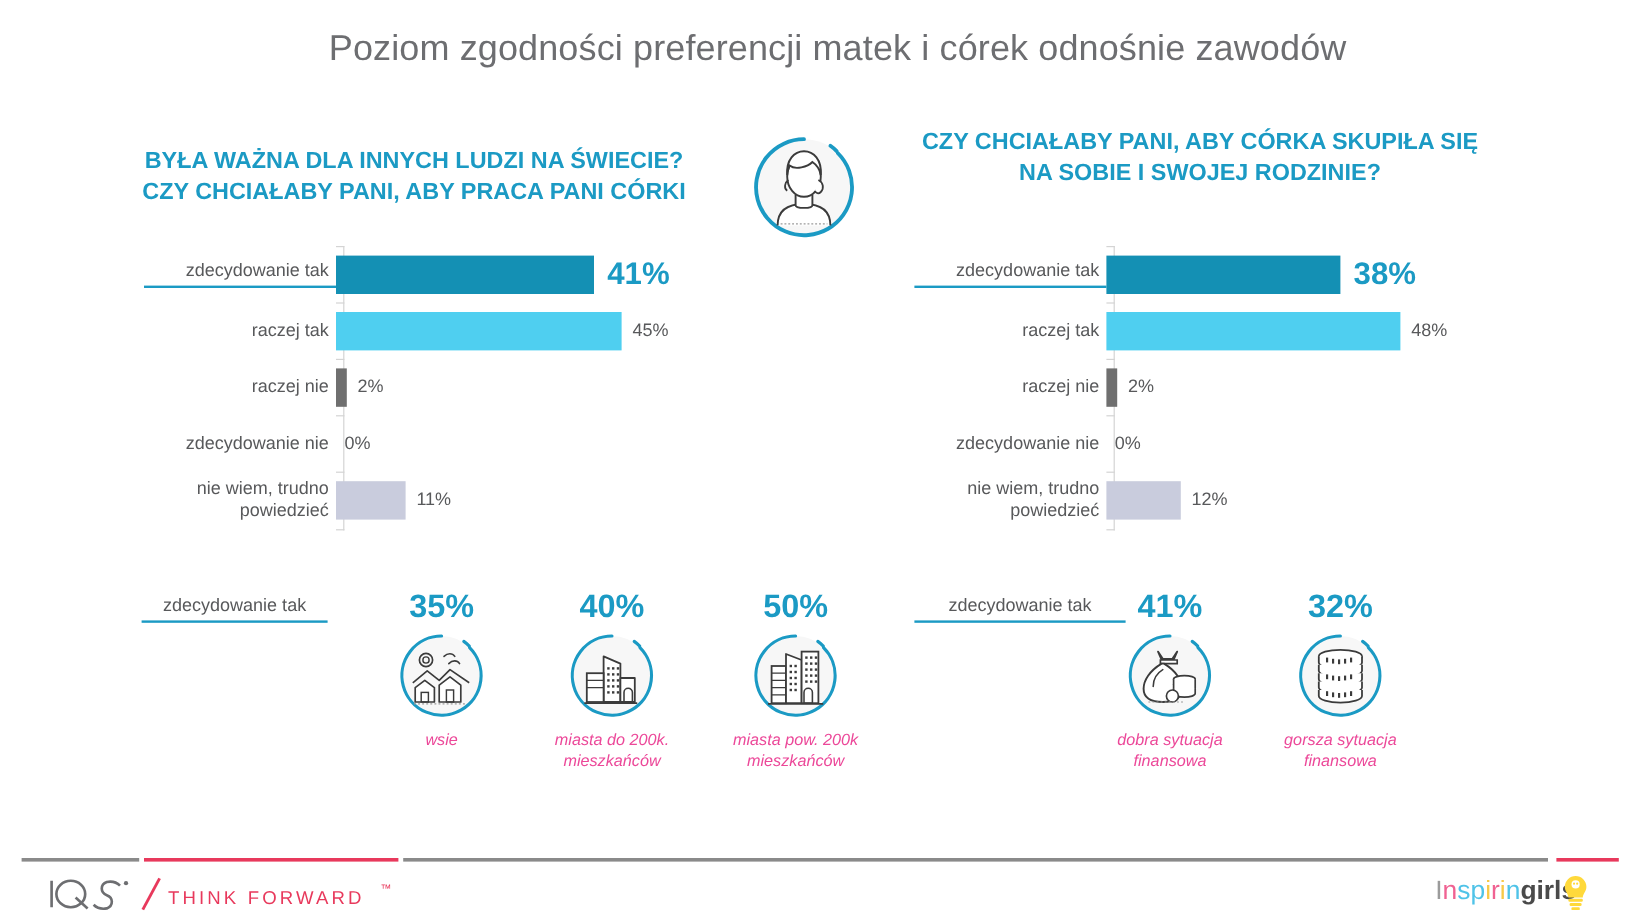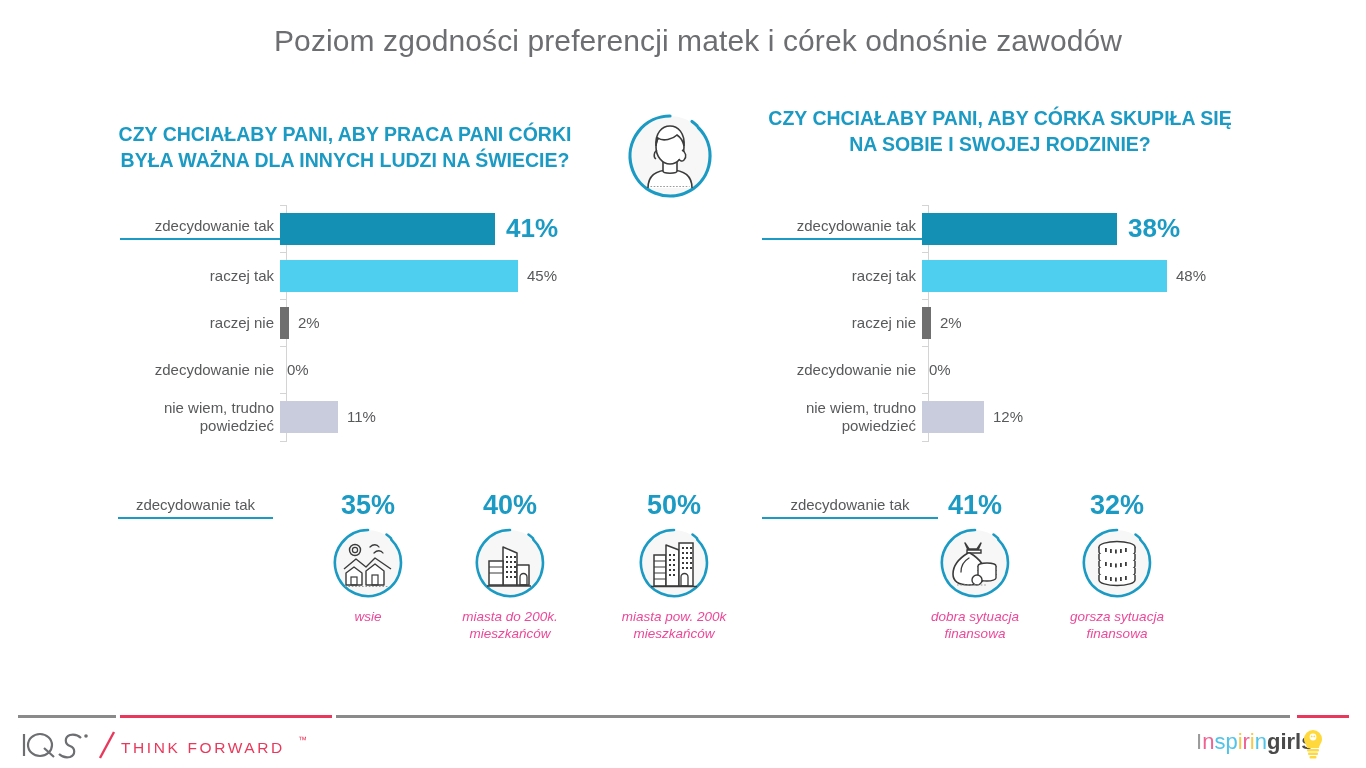--- a/index.html
+++ b/index.html
@@ -106,33 +106,33 @@
     margin-top:8px;font-size:13.5px;color:#ec4899;line-height:1.25;font-style:italic;
   }
 
   
   .footer-rule{position:absolute;top:715px;height:3px;}
   .fr-g1{left:18px;width:98px;background:#8a8a8a;}
   .fr-red{left:120px;width:212px;background:#e8395c;}
   .fr-g2{left:336px;width:954px;background:#8a8a8a;}
   .fr-red2{left:1297px;width:52px;background:#e8395c;}
 
-  .iqs-logo{position:absolute;left:20px;top:728px;height:30px;}
+  .iqs-logo{position:absolute;left:39px;top:728px;height:30px;}
   .ig-logo{position:absolute;left:1196px;top:722px;}
 </style>
 </head>
 <body>
 
 <div class="slide">
 
   <div class="page-title">Poziom zgodności preferencji matek i córek odnośnie zawodów</div>
 
   <div class="qhead" id="qhead-left">
+    <div>BYŁA WAŻNA DLA INNYCH LUDZI NA ŚWIECIE?</div>
     <div>CZY CHCIAŁABY PANI, ABY PRACA PANI CÓRKI</div>
-    <div>BYŁA WAŻNA DLA INNYCH LUDZI NA ŚWIECIE?</div>
   </div>
 
   <div class="qhead" id="qhead-right">
     <div>CZY CHCIAŁABY PANI, ABY CÓRKA SKUPIŁA SIĘ</div>
     <div>NA SOBIE I SWOJEJ RODZINIE?</div>
   </div>
 
   <div class="avatar-wrap">
     <svg width="92" height="92" viewBox="0 0 92 92">
       <circle cx="46" cy="46" r="40" fill="#f7f7f7"></circle>
@@ -314,21 +314,21 @@
           </g>
           <path d="M15 61 h44" stroke="#3b3b3b" stroke-width="1.4"></path>
         </svg>
       </div>
       <div class="cap">
         <span>miasta do 200k.</span><br>
         <span>mieszkańców</span>
       </div>
     </div>
 
-    <div class="stat" style="left:486px">
+    <div class="stat" style="left:475px">
       <div class="pct">50%</div>
       <div class="icon-circle">
         <svg width="76" height="76" viewBox="0 0 76 76">
           <circle cx="38" cy="38" r="33" fill="#f7f7f7"></circle>
           <path d="M38 5 a33 33 0 1 0 23.3 9.7" fill="none" stroke="#1b9ac4" stroke-width="2.6" stroke-linecap="round"></path>
           <path d="M56.5 9.5 a33 33 0 0 1 4.6 3.9" fill="none" stroke="#1b9ac4" stroke-width="2.6" stroke-linecap="round"></path>
           <rect x="18" y="30" width="12" height="31" fill="#fff" stroke="#3b3b3b" stroke-width="1.5"></rect>
           <path d="M18 36 h12 M18 42 h12 M18 48 h12 M18 54 h12" stroke="#3b3b3b" stroke-width="1.1"></path>
           <path d="M30 61 V20 l13 5 v36 z" fill="#fff" stroke="#3b3b3b" stroke-width="1.5" stroke-linejoin="round"></path>
           <rect x="43" y="18" width="14" height="43" fill="#fff" stroke="#3b3b3b" stroke-width="1.5"></rect>

